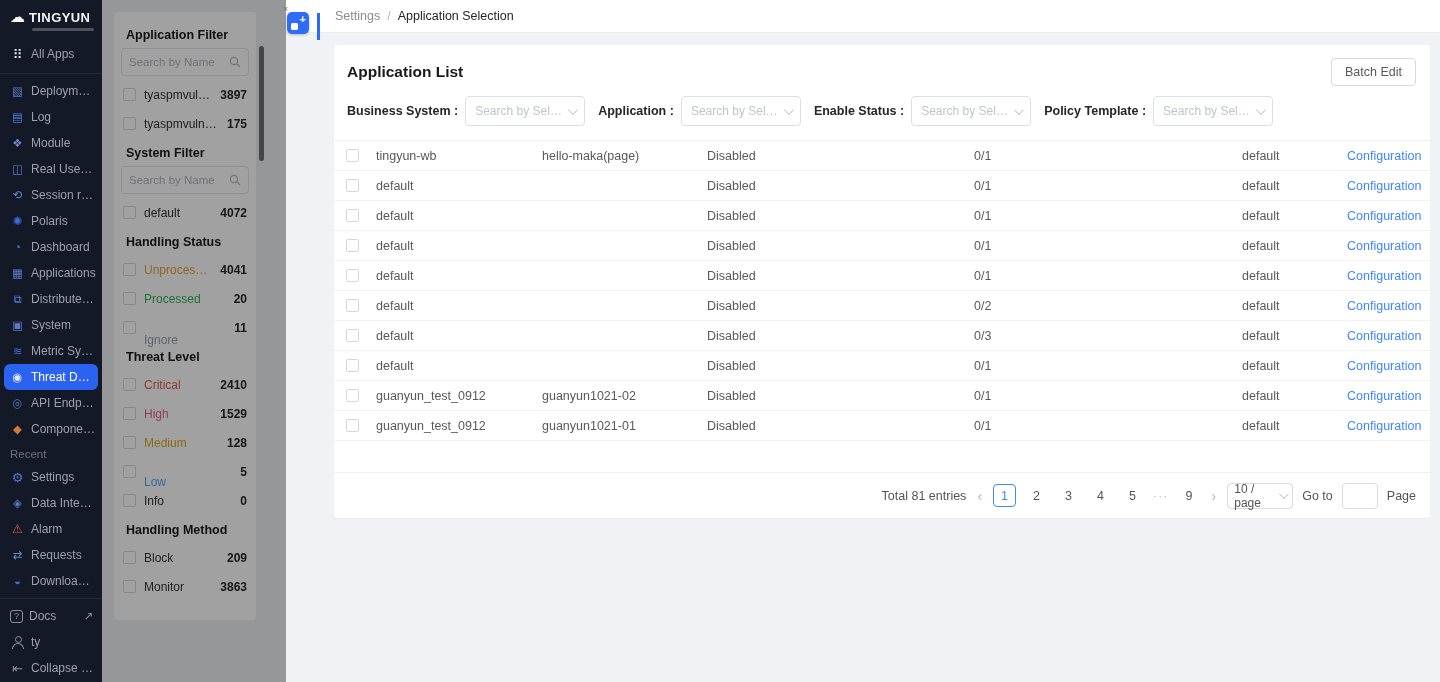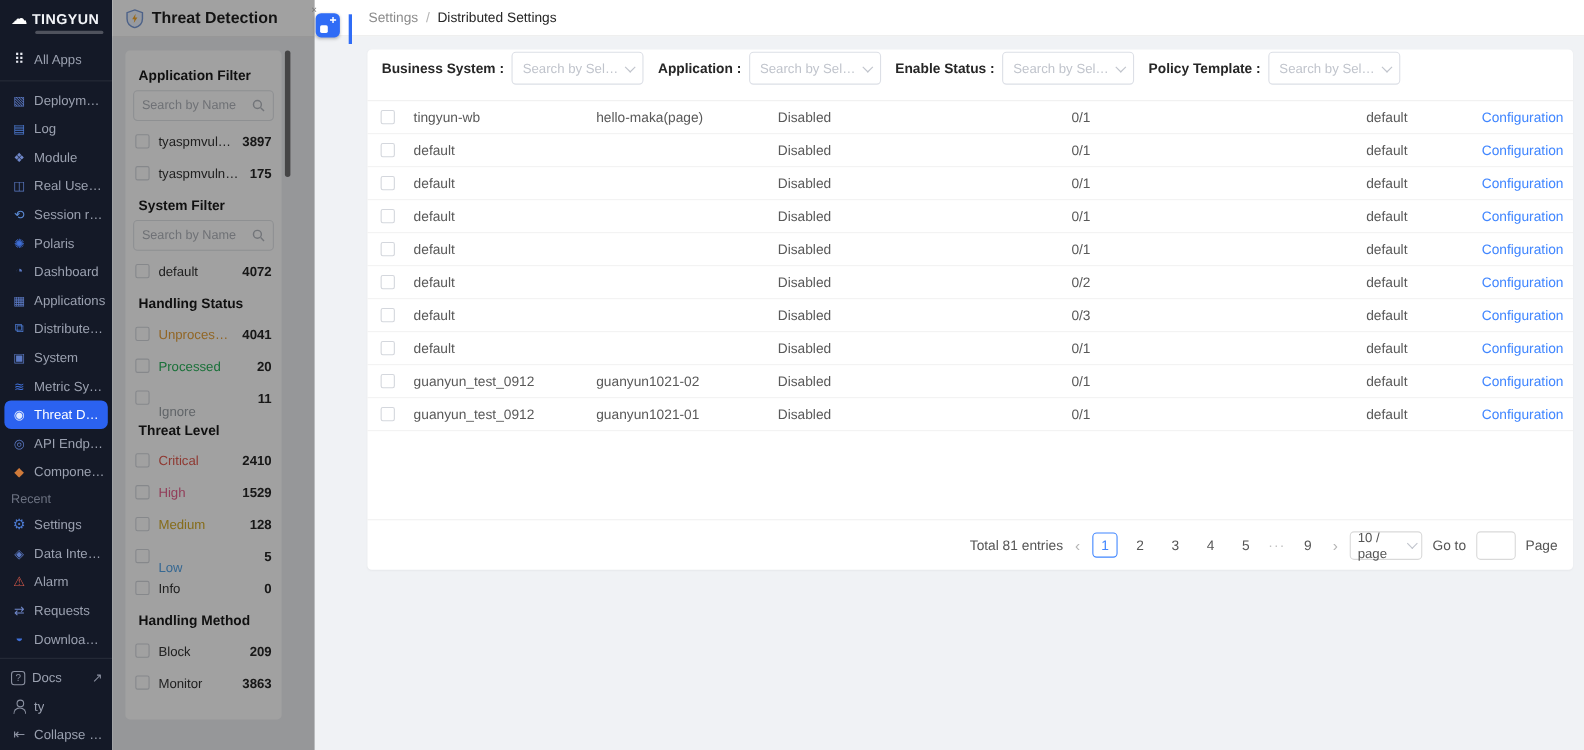--- a/index.html
+++ b/index.html
@@ -230,27 +230,20 @@
       <span class="lbl">ty</span>
     </div>
     <div class="nav-item">
       <span class="ic ic-collapse"></span>
       <span class="lbl">Collapse sidebar</span>
     </div>
   </div>
 </aside>
 
 <section class="filter-region">
-  <div class="filter-header">
-    <svg width="17" height="18" viewBox="0 0 17 18">
-      <path d="M8.5 1 L15.5 3.5 V9 C15.5 13.5 12.5 16 8.5 17.2 C4.5 16 1.5 13.5 1.5 9 V3.5 Z" fill="#eef4ff" stroke="#7a9bd8" stroke-width="1.3"></path>
-      <path d="M9.3 4.5 L6.2 9.5 H8.2 L7.6 13 L10.9 8 H8.8 Z" fill="#f5a623"></path>
-    </svg>
-    <span class="title">Threat Detection</span>
-  </div>
   <div class="filter-card">
 
     <div class="fgroup-title">Application Filter</div>
     <div class="fsearch">
       <input type="text" placeholder="Search by Name" style="">
       <svg class="search-ic" width="12" height="12" viewBox="0 0 12 12">
           <circle cx="5" cy="5" r="3.6" fill="none" stroke="#b5b9c0" stroke-width="1.3"></circle>
           <line x1="8" y1="8" x2="11" y2="11" stroke="#b5b9c0" stroke-width="1.3"></line>
         </svg>
     </div>
@@ -336,24 +329,28 @@
     </div>
   </div>
   <div class="scroll-thumb"></div>
   <div class="dim-overlay"></div>
 </section>
 
 <main class="main">
   <div class="breadcrumb-bar">
     <span class="bc-link">Settings</span>
     <span class="bc-sep">/</span>
-    <span class="bc-current">Distributed Settings</span>
+    <span class="bc-current">Application Selection</span>
   </div>
   <div class="main-body">
     <div class="card">
+      <div class="card-head">
+        <span class="card-title">Application List</span>
+        <button class="btn">Batch Edit</button>
+      </div>
       <div class="filters-row">
         <div class="f-item">
           <span class="f-label">Business System :</span>
           <div class="select">
             <span class="ph">Search by Selection</span>
             <span class="chev"></span>
           </div>
         </div>
         <div class="f-item">
           <span class="f-label">Application :</span>

